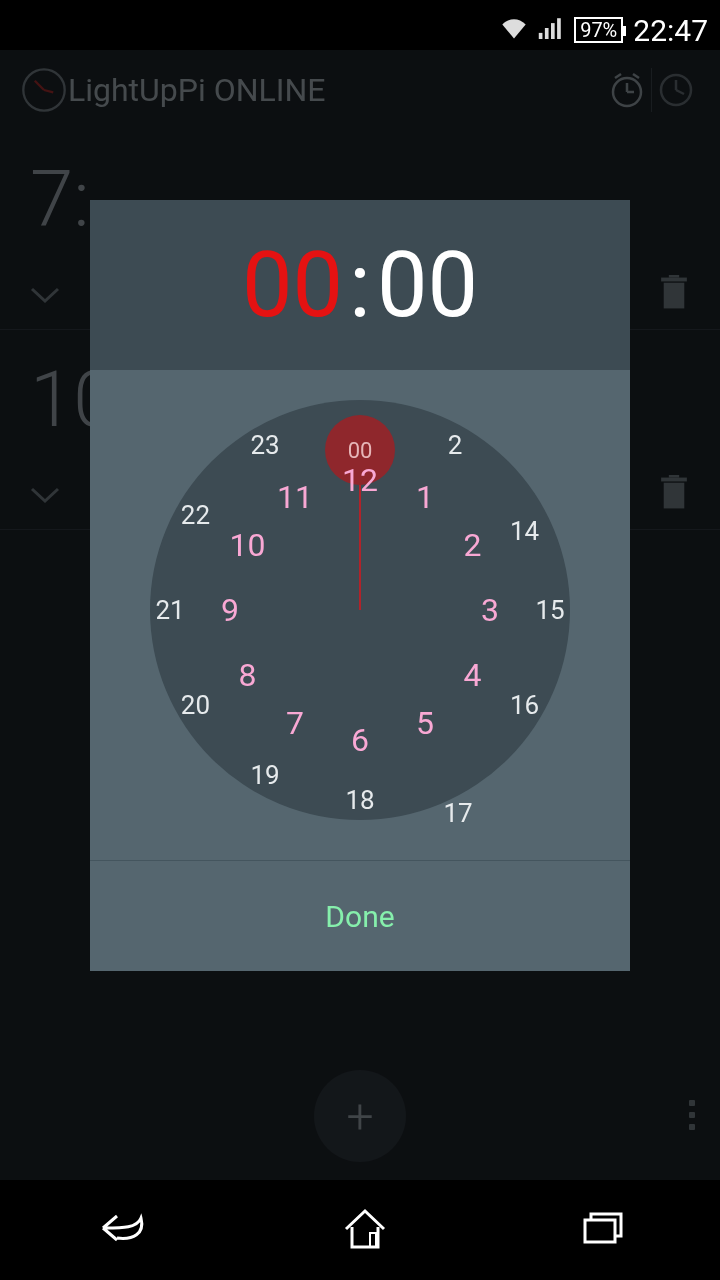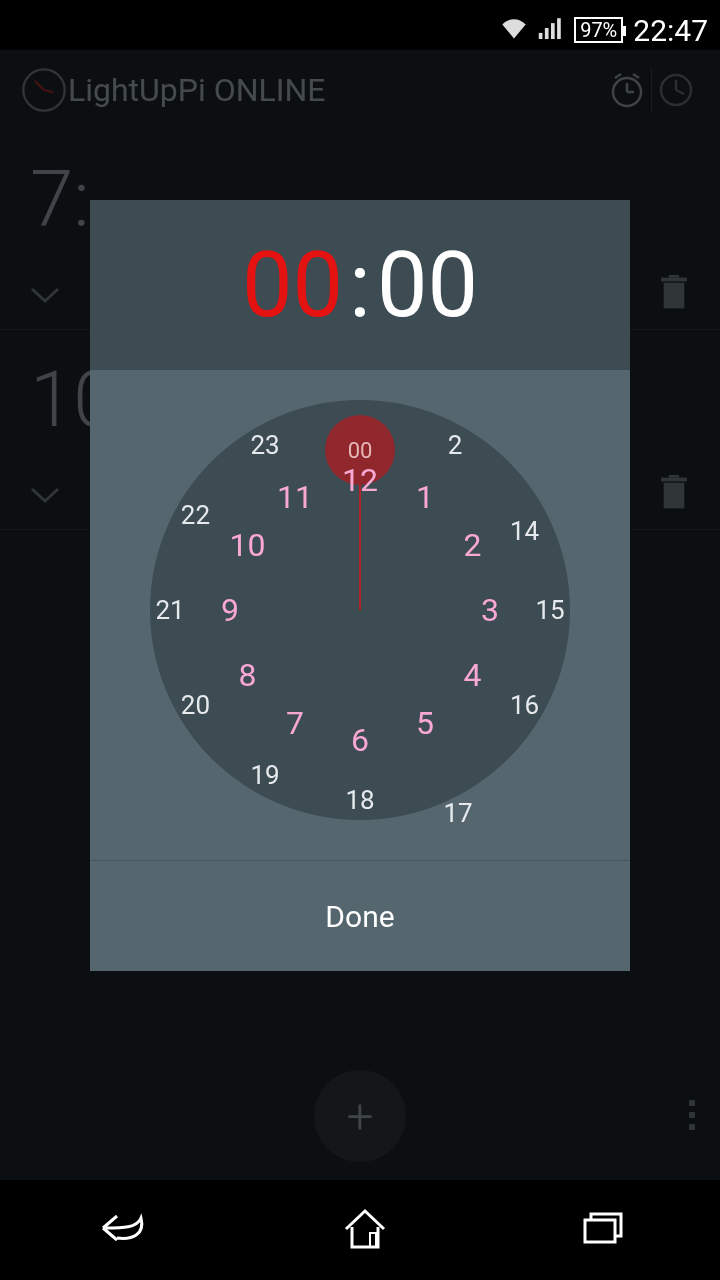--- a/index.html
+++ b/index.html
@@ -183,21 +183,21 @@
     transform:translate(-50%,-50%);
     font-size:26px;
     color:#e6eaec;
   }
   .num.inner { font-size:32px; color:#f9a8d4; }
 
   .done {
     height: 110px;
     display:flex;align-items:center;justify-content:center;
     font-size:30px;
-    color:#ffffff;
+    color:#86efac;
   }
 
   
   .navbar {
     position:absolute;
     bottom:0;left:0;right:0;
     height:100px;
     background:#000;
     display:flex;
     align-items:center;

